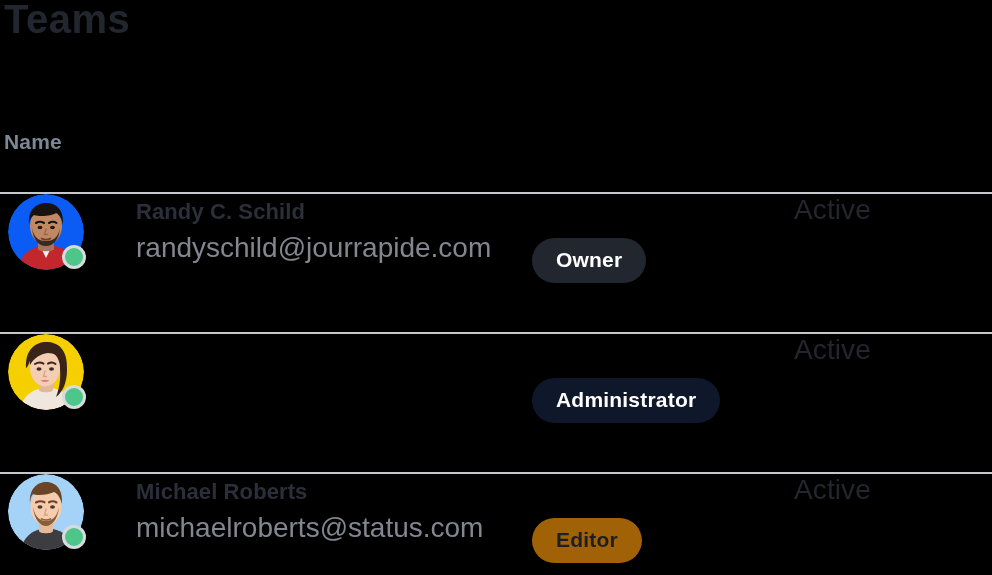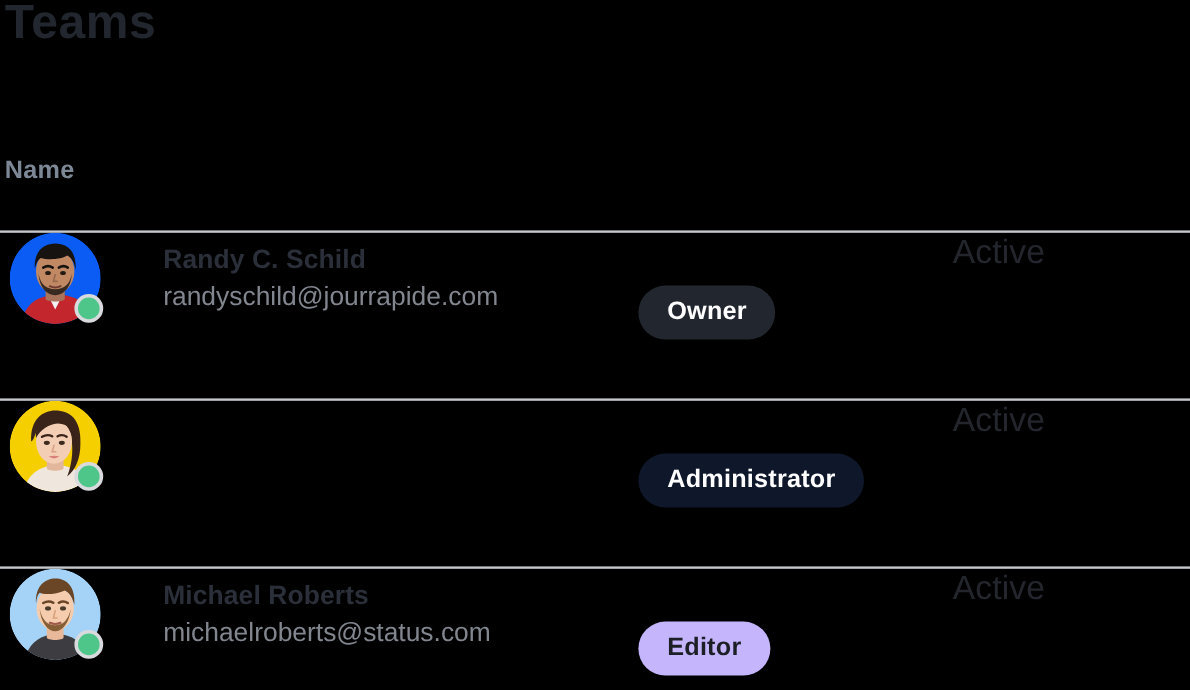--- a/index.html
+++ b/index.html
@@ -86,21 +86,21 @@
   .person-text{ display:flex; flex-direction:column; justify-content:center; }
   .person-name{
     font-size:22px;
     font-weight:700;
     color:#2a2f39;
     letter-spacing:.1px;
     line-height:1.35;
     white-space:nowrap;
   }
   .person-email{
-    font-size:22px;
+    font-size:28px;
     font-weight:400;
     color:#82868f;
     letter-spacing:0px;
     line-height:1.4;
     white-space:nowrap;
     margin-top:1px;
   }
 
   
   .badge{
@@ -109,21 +109,21 @@
     font-size:21px;
     font-weight:600;
     letter-spacing:.2px;
     padding:10px 24px 11px 24px;
     white-space:nowrap;
     line-height:1.15;
     margin-top:44px;
   }
   .badge-owner        { background:#22262e; color:#ffffff; }
   .badge-administrator{ background:#0f172a; color:#ffffff; }
-  .badge-editor       { background:#c4b5fd; color:#1c1f26; }
+  .badge-editor       { background:#a16207; color:#1c1f26; }
 
   .status-text{
     font-size:28px;
     font-weight:400;
     color:#23262d;
     letter-spacing:.1px;
     white-space:nowrap;
   }
 </style>
 </head>

